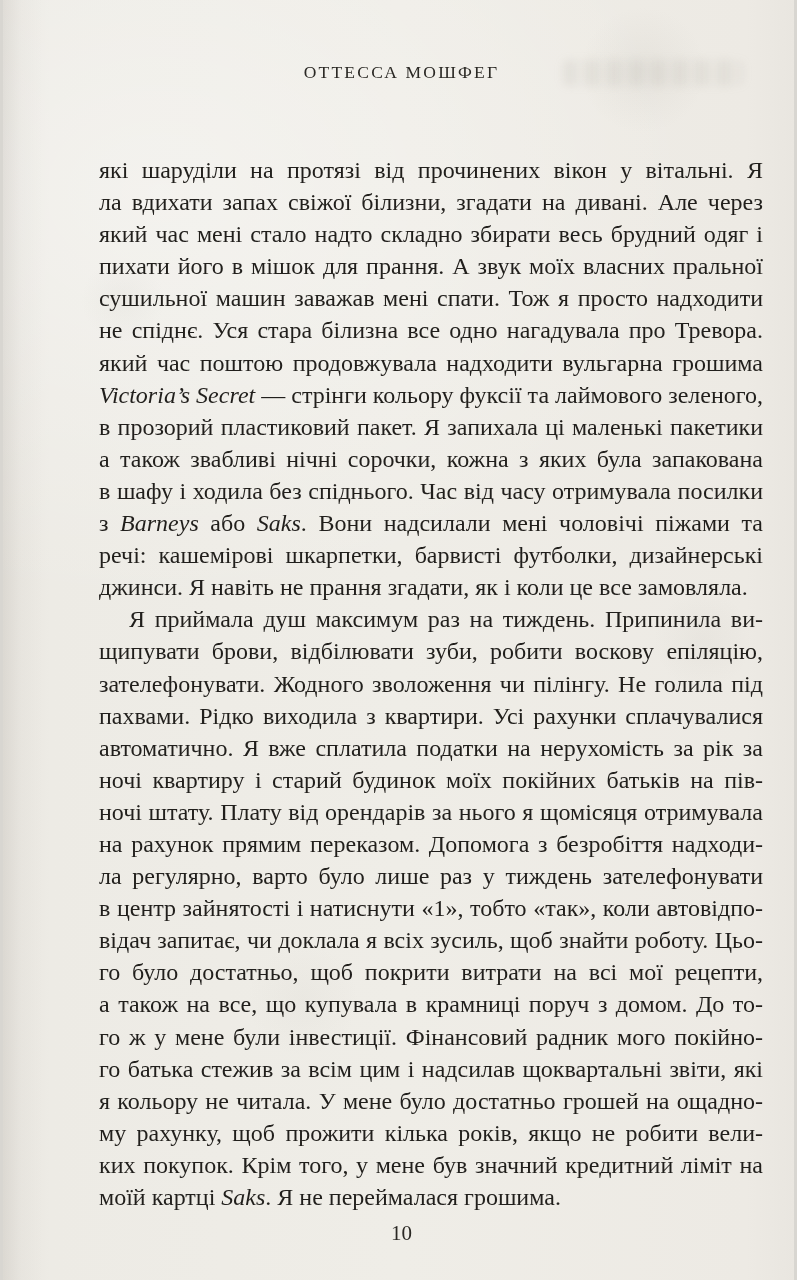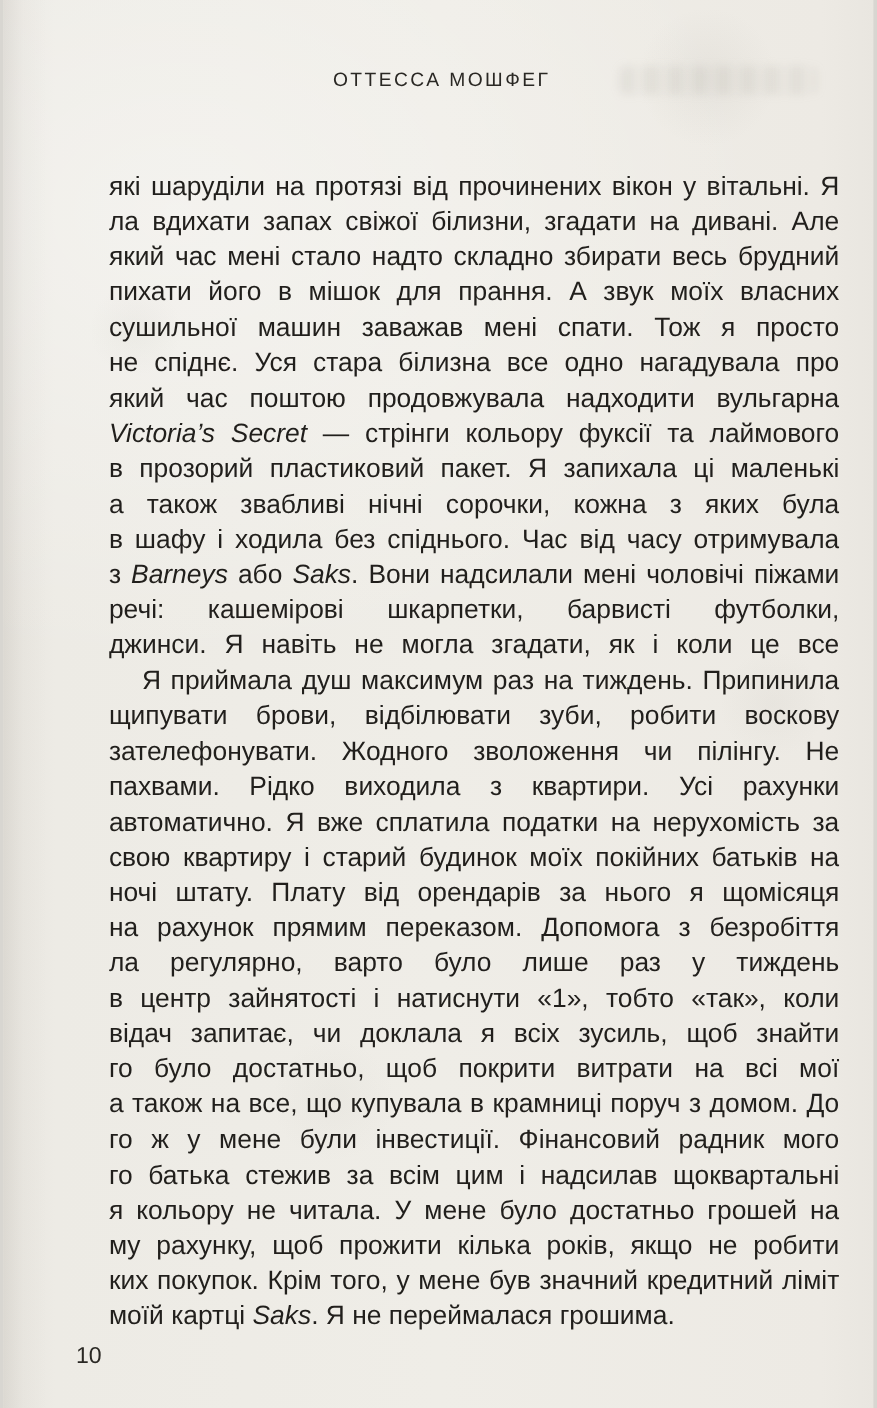--- a/index.html
+++ b/index.html
@@ -9,21 +9,21 @@
   }
   .page {
     position: relative;
     width: 791px;
     height: 1280px;
     margin: 0 auto;
     background:
       radial-gradient(ellipse 900px 700px at 20% 15%, rgba(255,255,255,0.35), rgba(255,255,255,0) 60%),
       linear-gradient(90deg, #e7e4de 0%, #edebe5 6%, #efede7 50%, #edeae4 94%, #e9e6e0 100%);
     color: #211f1c;
-    font-family: Liberation Sans, sans-serif;
+    font-family: Liberation Serif, serif;
     overflow: hidden;
   }
   
   .page::before {
     content: "";
     position: absolute;
     inset: 0;
     background:
       radial-gradient(circle 90px at 640px 70px, rgba(160,155,145,0.10), rgba(160,155,145,0) 70%),
       radial-gradient(circle 60px at 120px 300px, rgba(160,155,145,0.07), rgba(160,155,145,0) 70%),
@@ -76,21 +76,21 @@
     text-indent: 30px;
   }
   .em {
     font-style: italic;
   }
   .page-number {
     position: absolute;
     top: 1221px;
     left: 66px;
     width: 665px;
-    text-align: left;
+    text-align: center;
     font-size: 21px;
     color: #2a2824;
   }
 </style>
 </head>
 <body>
 
 <div class="page">
   <div class="print-through"></div>
   <div class="running-head">ОТТЕССА МОШФЕГ</div>
@@ -101,27 +101,27 @@
       <div class="line"><span>пихати його в мішок для прання. А звук моїх власних пральної та</span></div>
       <div class="line"><span>сушильної машин заважав мені спати. Тож я просто надходити бруд-</span></div>
       <div class="line"><span>не спіднє. Уся стара білизна все одно нагадувала про Тревора. Де-</span></div>
       <div class="line"><span>який час поштою продовжувала надходити вульгарна грошима від</span></div>
       <div class="line"><span class="em">Victoria’s Secret</span><span> — стрінги кольору фуксії та лаймового зеленого,</span></div>
       <div class="line"><span>в прозорий пластиковий пакет. Я запихала ці маленькі пакетики</span></div>
       <div class="line"><span>а також звабливі нічні сорочки, кожна з яких була запакована</span></div>
       <div class="line"><span>в шафу і ходила без спіднього. Час від часу отримувала посилки</span></div>
       <div class="line"><span>з </span><span class="em">Barneys</span><span> або </span><span class="em">Saks</span><span>. Вони надсилали мені чоловічі піжами та інші</span></div>
       <div class="line"><span>речі: кашемірові шкарпетки, барвисті футболки, дизайнерські</span></div>
-      <div class="line last"><span>джинси. Я навіть не могла згадати, як і коли це все замовляла.</span></div>
+      <div class="line last"><span>джинси. Я навіть не прання згадати, як і коли це все замовляла.</span></div>
       <div class="line indent"><span>Я приймала душ максимум раз на тиждень. Припинила ви-</span></div>
       <div class="line"><span>щипувати брови, відбілювати зуби, робити воскову епіляцію,</span></div>
       <div class="line"><span>зателефонувати. Жодного зволоження чи пілінгу. Не голила під</span></div>
       <div class="line"><span>пахвами. Рідко виходила з квартири. Усі рахунки сплачувалися</span></div>
       <div class="line"><span>автоматично. Я вже сплатила податки на нерухомість за рік за</span></div>
-      <div class="line"><span>свою квартиру і старий будинок моїх покійних батьків на пів-</span></div>
+      <div class="line"><span>ночі квартиру і старий будинок моїх покійних батьків на пів-</span></div>
       <div class="line"><span>ночі штату. Плату від орендарів за нього я щомісяця отримувала</span></div>
       <div class="line"><span>на рахунок прямим переказом. Допомога з безробіття надходи-</span></div>
       <div class="line"><span>ла регулярно, варто було лише раз у тиждень зателефонувати</span></div>
       <div class="line"><span>в центр зайнятості і натиснути «1», тобто «так», коли автовідпо-</span></div>
       <div class="line"><span>відач запитає, чи доклала я всіх зусиль, щоб знайти роботу. Цьо-</span></div>
       <div class="line"><span>го було достатньо, щоб покрити витрати на всі мої рецепти,</span></div>
       <div class="line"><span>а також на все, що купувала в крамниці поруч з домом. До то-</span></div>
       <div class="line"><span>го ж у мене були інвестиції. Фінансовий радник мого покійно-</span></div>
       <div class="line"><span>го батька стежив за всім цим і надсилав щоквартальні звіти, які</span></div>
       <div class="line"><span>я кольору не читала. У мене було достатньо грошей на ощадно-</span></div>

